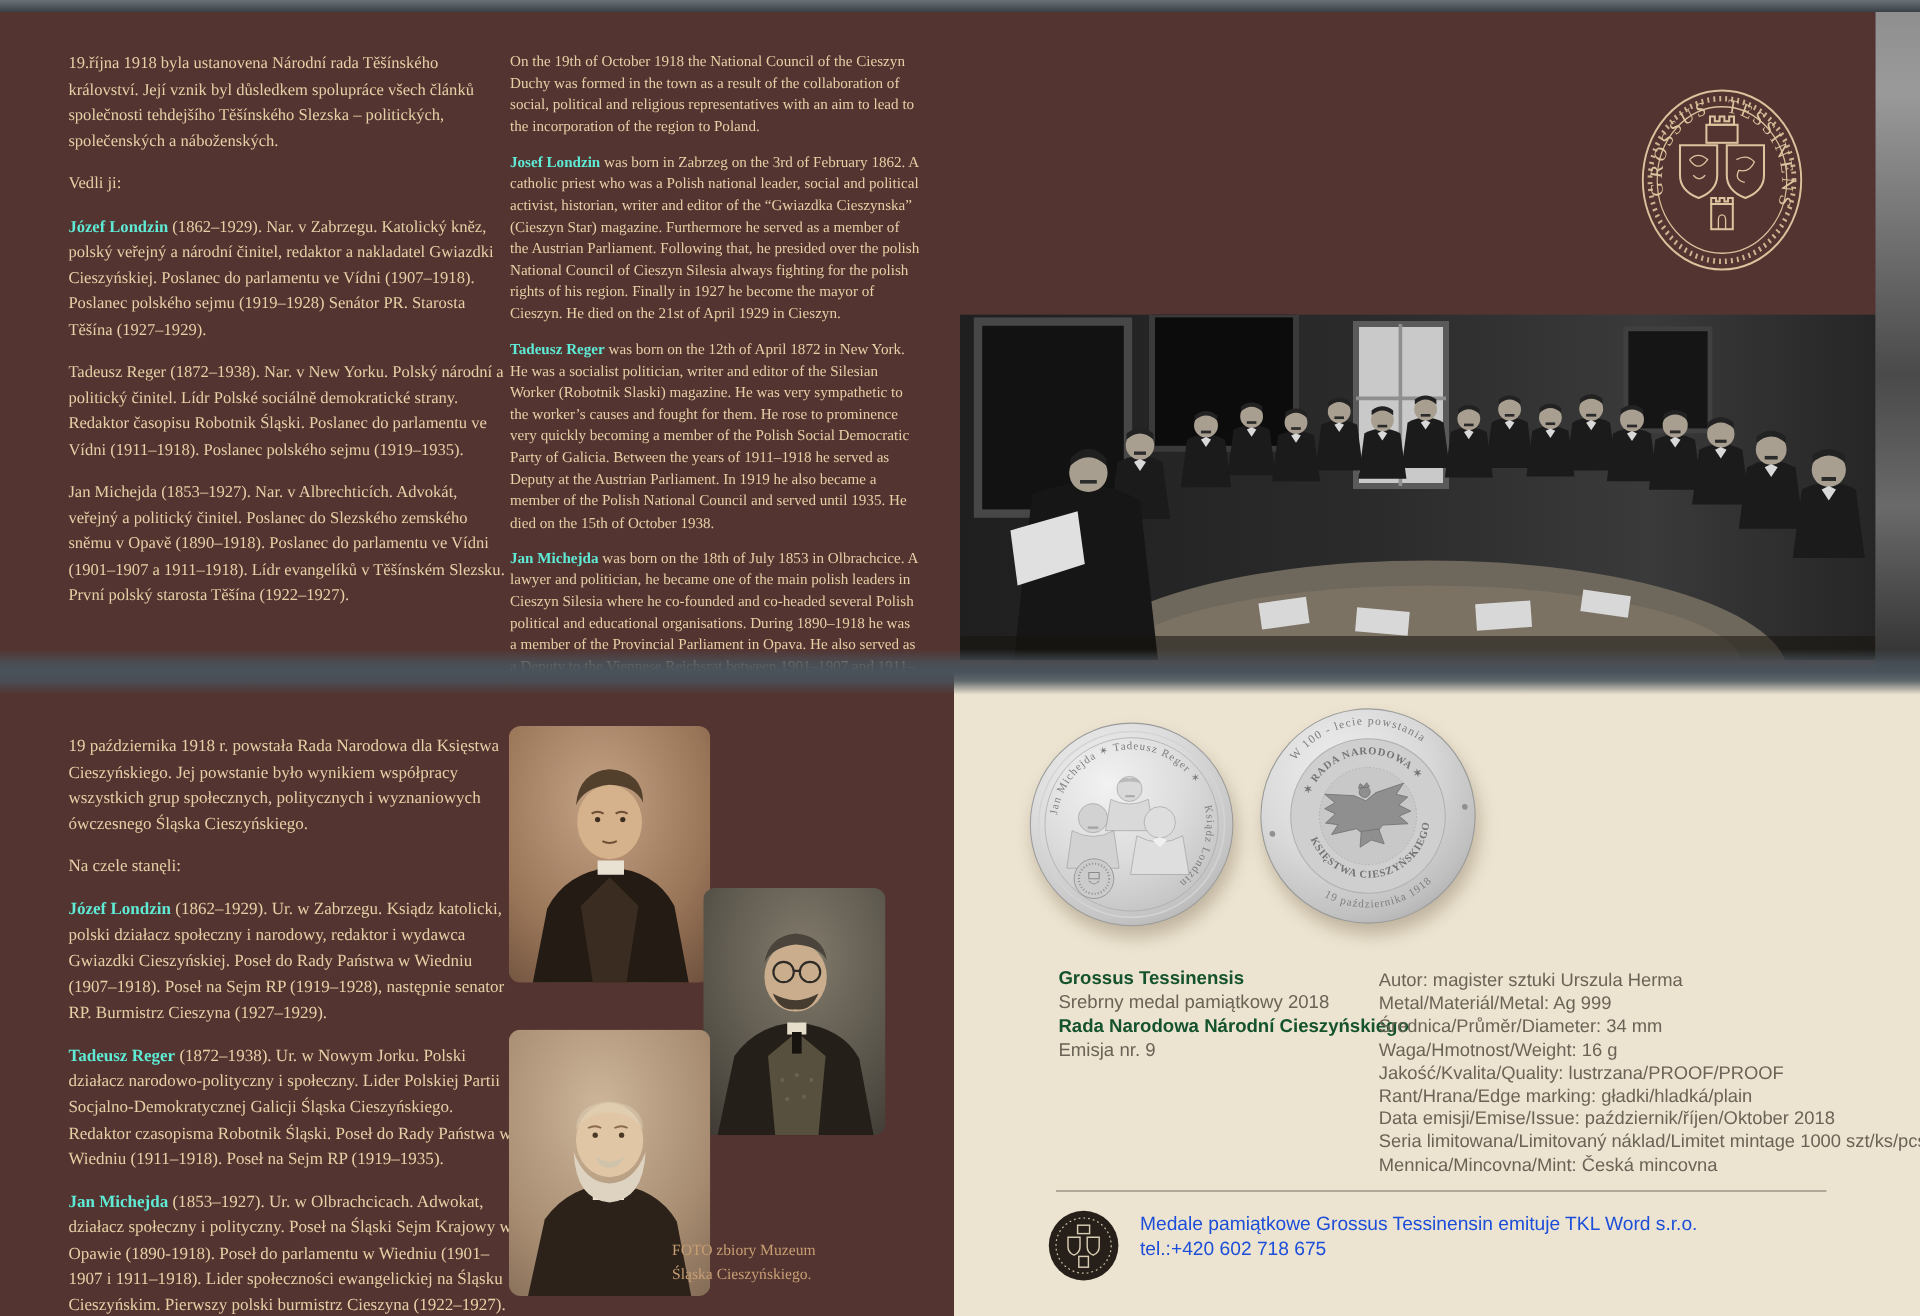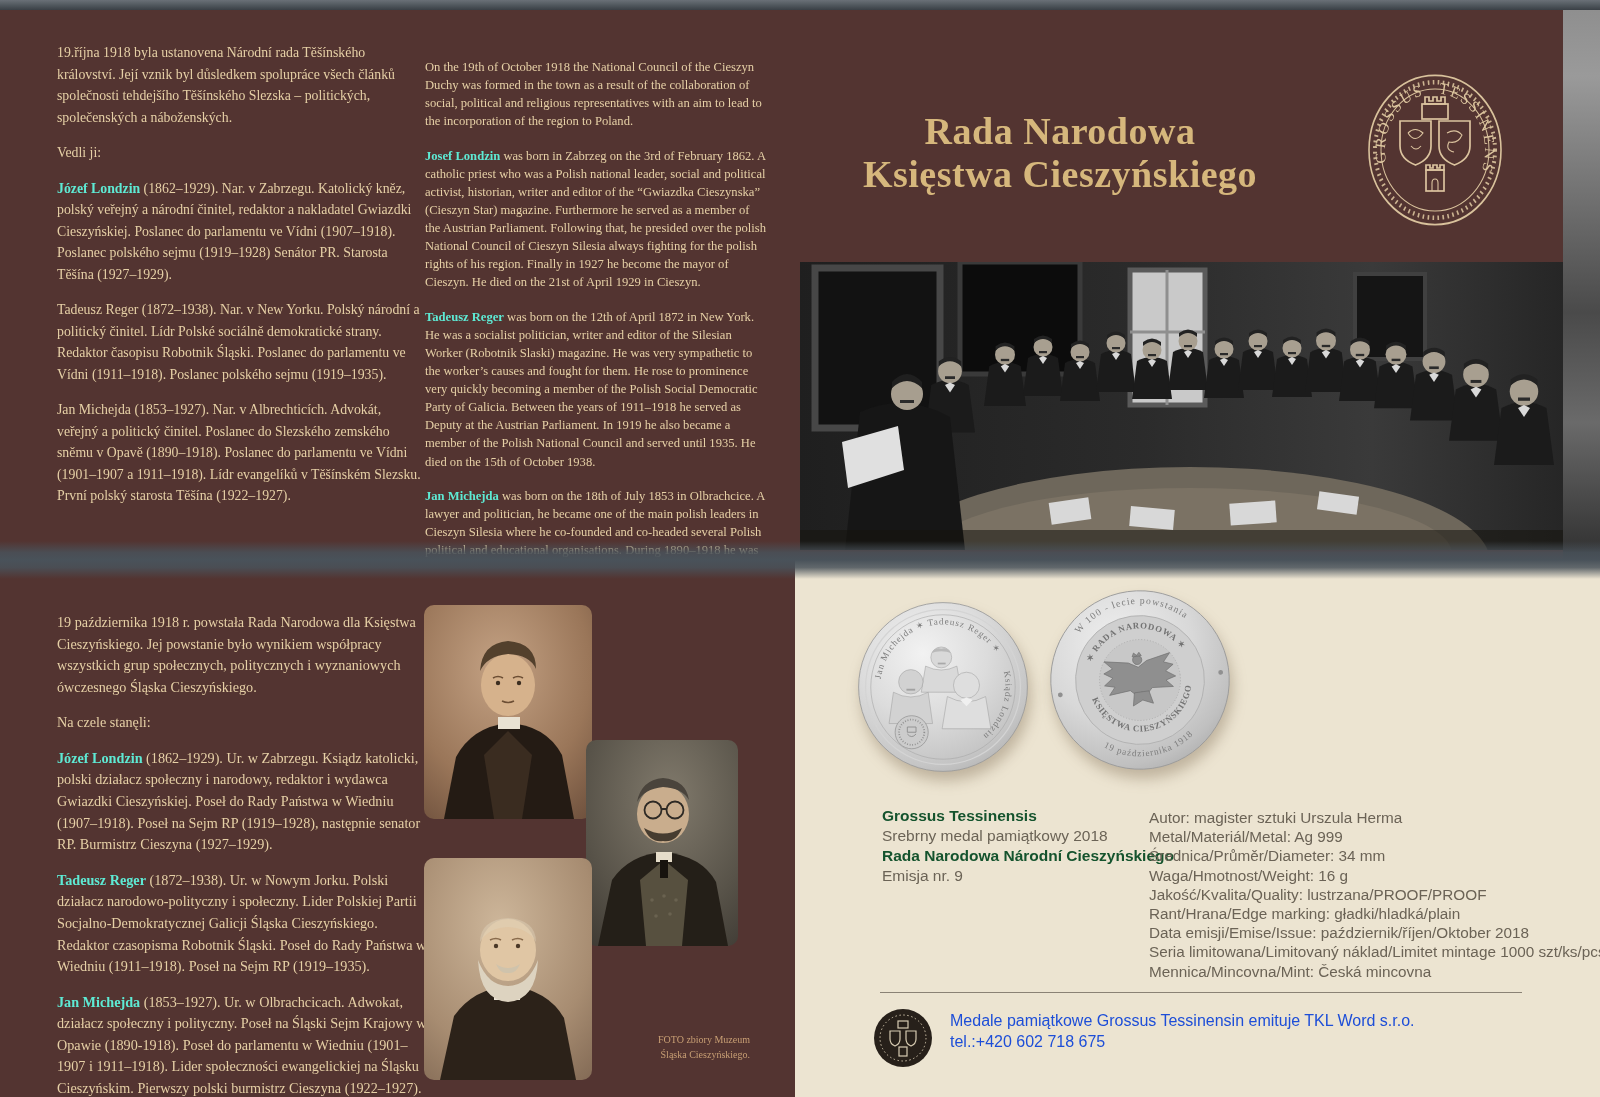--- a/index.html
+++ b/index.html
@@ -18,37 +18,37 @@
   .cream-right{left:795px;top:0;width:805px;height:537px;background:#ece4d1;}
   .divider{top:541px;left:0;width:1600px;height:38px;
     background:linear-gradient(180deg,rgba(73,82,90,0) 0%,rgba(73,82,90,.85) 30%,#49525a 50%,rgba(73,82,90,.85) 70%,rgba(73,82,90,0) 100%);}
 
   
   .col{color:#e6d0a6;}
   .col p{margin:0 0 14px 0;}
   .col b{color:#5eead4;font-weight:bold;}
   .col-czech{left:57px;top:32px;width:368px;font-size:13.8px;line-height:1.56;}
   .col-english{left:425px;top:32px;width:342px;font-size:12.6px;line-height:1.44;}
-  .col-english p{margin:16px 0 11px 0;font-family:Liberation Serif, serif;}
+  .col-english p{margin:0 0 11px 0;font-family:Liberation Serif, serif;}
   .col-polish{left:57px;top:52px;width:374px;font-size:14.2px;line-height:1.52;}
 
   
   .main-title{left:810px;top:100px;width:500px;text-align:center;color:#d6b77c;
     font-size:38px;line-height:1.13;font-weight:bold;letter-spacing:.5px;}
 
   .seal-box{left:1360px;top:55px;width:150px;height:170px;}
   .photo-box{left:800px;top:252px;width:763px;height:288px;}
 
   
   .portrait{border-radius:10px;overflow:hidden;}
   .p1{left:424px;top:45px;width:168px;height:214px;}
   .p2{left:586px;top:180px;width:152px;height:206px;}
   .p3{left:424px;top:298px;width:168px;height:222px;}
-  .photo-caption{left:560px;top:472px;width:190px;text-align:right;color:#c89f74;
-    font-size:10px;line-height:1.5;}
+  .photo-caption{left:560px;top:472px;width:190px;color:#c89f74;
+    font-size:13px;line-height:1.5;}
 
   
   .sans{font-family:"Liberation Sans","DejaVu Sans",sans-serif;}
   .medal{filter:drop-shadow(3px 9px 7px rgba(110,88,62,.35));}
   .medal1{left:61px;top:40px;}
   .medal2{left:253px;top:28px;}
   .product{left:87px;top:246px;color:#6b6356;font-size:15.5px;line-height:20px;}
   .product .bold{font-weight:bold;color:#14532d;}
   .specs{left:354px;top:248px;color:#6b6356;font-size:15.3px;line-height:19.2px;}
   .spec-line{white-space:nowrap;}
@@ -72,24 +72,20 @@
         <p>Tadeusz Reger (1872–1938). Nar. v New Yorku. Polský národní a politický činitel. Lídr Polské sociálně demokratické strany. Redaktor časopisu Robotnik Śląski. Poslanec do parlamentu ve Vídni (1911–1918). Poslanec polského sejmu (1919–1935).</p>
         <p>Jan Michejda (1853–1927). Nar. v Albrechticích. Advokát, veřejný a politický činitel. Poslanec do Slezského zemského sněmu v Opavě (1890–1918). Poslanec do parlamentu ve Vídni (1901–1907 a 1911–1918). Lídr evangelíků v Těšínském Slezsku. První polský starosta Těšína (1922–1927).</p>
       </div>
     <div class="abs col col-english">
         <p>On the 19th of October 1918 the National Council of the Cieszyn Duchy was formed in the town as a result of the collaboration of social, political and religious representatives with an aim to lead to the incorporation of the region to Poland.</p>
         <p><b>Josef Londzin</b> was born in Zabrzeg on the 3rd of February 1862. A catholic priest who was a Polish national leader, social and political activist, historian, writer and editor of the “Gwiazdka Cieszynska” (Cieszyn Star) magazine. Furthermore he served as a member of the Austrian Parliament. Following that, he presided over the polish National Council of Cieszyn Silesia always fighting for the polish rights of his region. Finally in 1927 he become the mayor of Cieszyn. He died on the 21st of April 1929 in Cieszyn.</p>
         <p><b>Tadeusz Reger</b> was born on the 12th of April 1872 in New York. He was a socialist politician, writer and editor of the Silesian Worker (Robotnik Slaski) magazine. He was very sympathetic to the worker’s causes and fought for them. He rose to prominence very quickly becoming a member of the Polish Social Democratic Party of Galicia. Between the years of 1911–1918 he served as Deputy at the Austrian Parliament. In 1919 he also became a member of the Polish National Council and served until 1935. He died on the 15th of October 1938.</p>
         <p><b>Jan Michejda</b> was born on the 18th of July 1853 in Olbrachcice. A lawyer and politician, he became one of the main polish leaders in Cieszyn Silesia where he co-founded and co-headed several Polish political and educational organisations. During 1890–1918 he was a member of the Provincial Parliament in Opava. He also served as a Deputy to the Viennese Reichsrat between 1901–1907 and 1911–1918. Following the division of Cieszyn Silesia in 1920 he became the Commissioner of the Polish part of the province and in 1922 he was elected mayor. He died on the 14th of May 1927.</p>
       </div>
 
-    <div class="abs main-title">
-      <div>Rada Narodowa</div>
-      <div>Księstwa Cieszyńskiego</div>
-    </div>
 
     <div class="abs seal-box">
       <svg width="150" height="170" viewBox="-75 -85 150 170">
         <g transform="scale(1,1.13)">
           <circle r="66" fill="none" stroke="#d9c29c" stroke-width="1.6"></circle>
           <circle r="60" fill="none" stroke="#d9c29c" stroke-width="4" stroke-dasharray="1.6 3.4" opacity=".9"></circle>
           <circle r="54" fill="none" stroke="#d9c29c" stroke-width="1"></circle>
           <path id="sealarc" d="M -47,17 A 50 50 0 1 1 47,17" fill="none"></path>
           <text font-size="14.5" letter-spacing="2" fill="#ddc69f" font-family="Liberation Serif,serif">
             <textPath href="#sealarc" startOffset="3%">GROSSUS</textPath>

